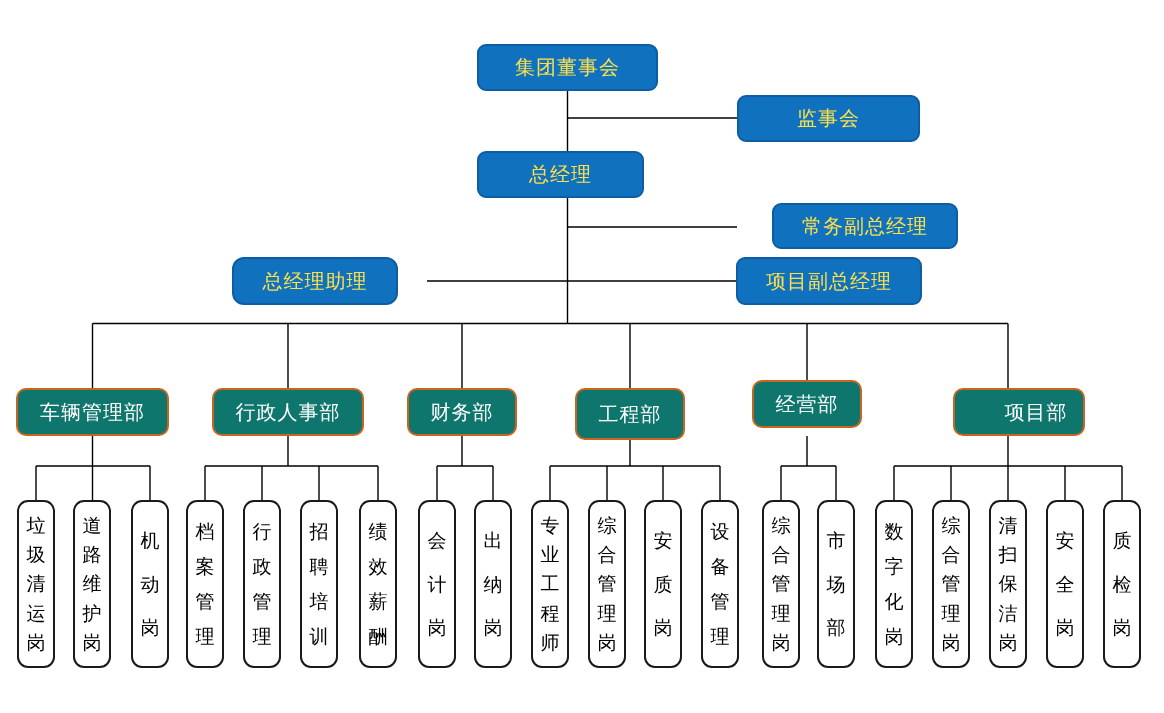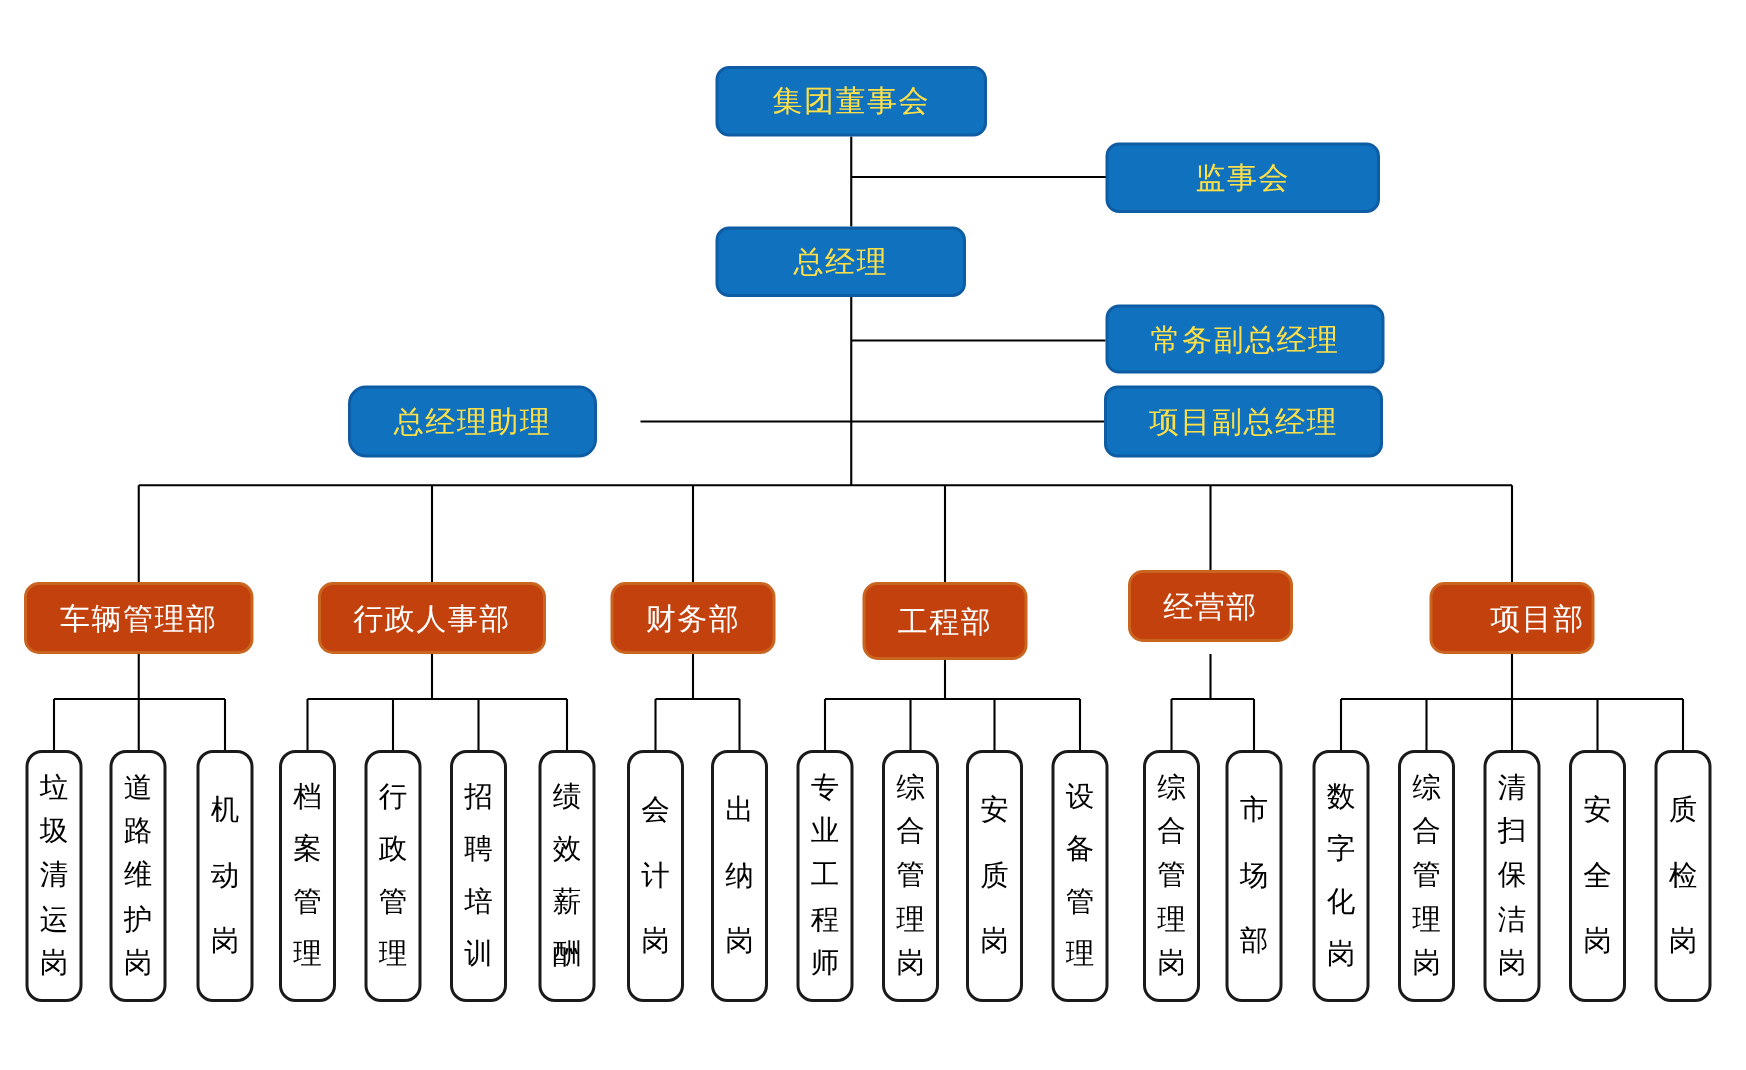--- a/index.html
+++ b/index.html
@@ -35,21 +35,21 @@
   }
   .node.blue {
     background: #1072BE;
     border: 2px solid #0D5CA4;
     border-radius: 9px;
     color: #fde047;
     font-size: 20px;
     letter-spacing: 1px;
   }
   .node.orange {
-    background: #c2410c;
+    background: #0f766e;
     border: 2px solid #C9651F;
     border-radius: 10px;
     color: #ffffff;
     font-size: 20px;
     letter-spacing: 1px;
   }
   .node.position {
     background: #ffffff;
     border: 2px solid #1a1a1a;
     border-radius: 11px;
@@ -122,30 +122,30 @@
     <line x1="894" y1="466" x2="894" y2="500"></line>
     <line x1="951" y1="466" x2="951" y2="500"></line>
     <line x1="1008" y1="466" x2="1008" y2="500"></line>
     <line x1="1065" y1="466" x2="1065" y2="500"></line>
     <line x1="1122" y1="466" x2="1122" y2="500"></line>
   </svg>
 
   <div class="node blue" style="left:477px; top:44px; width:181px; height:47px;">集团董事会</div>
   <div class="node blue" style="left:737px; top:95px; width:183px; height:47px;">监事会</div>
   <div class="node blue" style="left:477px; top:151px; width:167px; height:47px;">总经理</div>
-  <div class="node blue" style="left:737px; top:203px; width:186px; height:46px;">常务副总经理</div>
+  <div class="node blue" style="left:772px; top:203px; width:186px; height:46px;">常务副总经理</div>
   <div class="node blue" style="left:232px; top:257px; width:166px; height:48px;border-radius:12px;">总经理助理</div>
   <div class="node blue" style="left:736px; top:257px; width:186px; height:48px;">项目副总经理</div>
 
   <div class="node orange" style="left:16px; top:388px; width:153px; height:48px;">车辆管理部</div>
   <div class="node orange" style="left:212px; top:388px; width:152px; height:48px;">行政人事部</div>
   <div class="node orange" style="left:407px; top:388px; width:110px; height:48px;">财务部</div>
   <div class="node orange" style="left:575px; top:388px; width:110px; height:52px;">工程部</div>
   <div class="node orange" style="left:752px; top:380px; width:110px; height:48px;">经营部</div>
-  <div class="node orange" style="left:953px; top:388px; width:110px; height:48px;padding-left:34px;">项目部</div>
+  <div class="node orange" style="left:953px; top:388px; width:132px; height:48px;padding-left:34px;">项目部</div>
 
   <div class="node position" style="left:17px; top:500px; width:38px; height:168px;">
       <span>垃</span>
       <span>圾</span>
       <span>清</span>
       <span>运</span>
       <span>岗</span>
     </div>
   <div class="node position" style="left:73px; top:500px; width:38px; height:168px;">
       <span>道</span>

